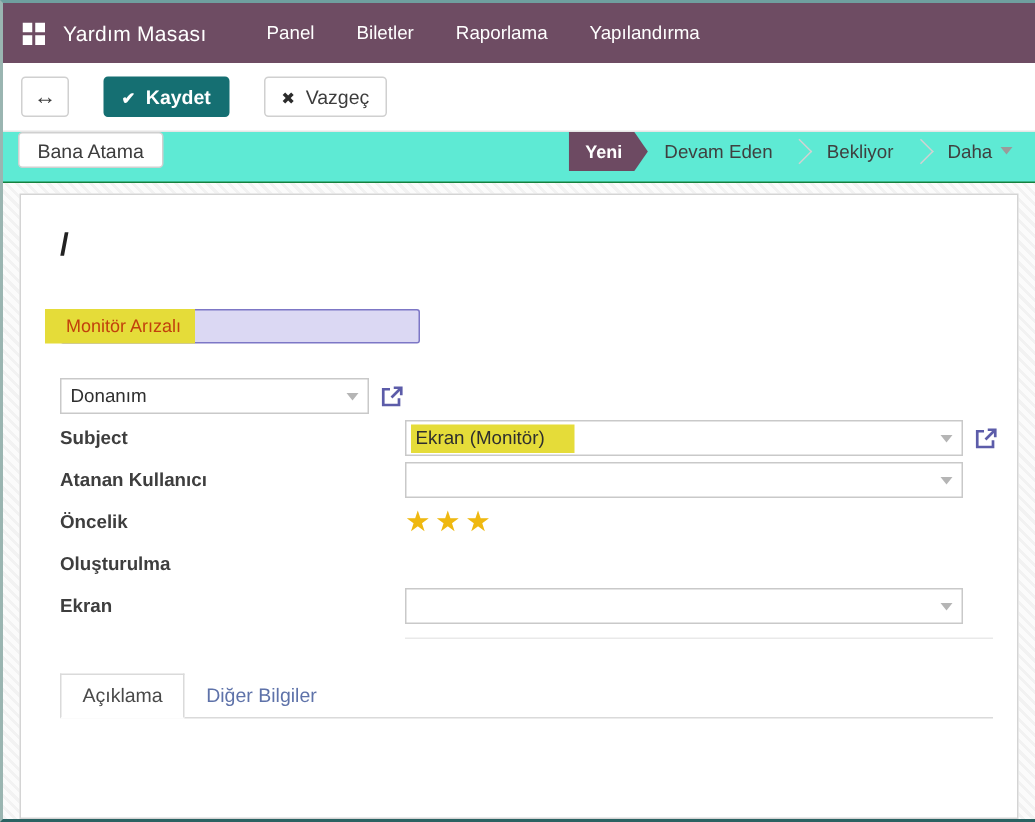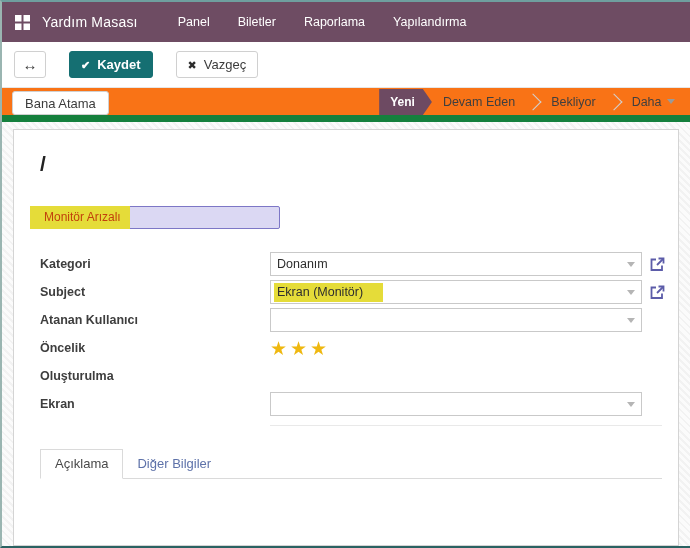--- a/index.html
+++ b/index.html
@@ -31,22 +31,22 @@
     background:#fff; border:1px solid #d0d0d0; border-radius:3px; font-size:13px; color:#3c3c3c; cursor:pointer;
   }
   .btn-icon-only { width:32px; justify-content:center; padding:0; }
   .btn-primary { background:var(--save-button-bg,#156f72); border-color:var(--save-button-bg,#156f72); color:#fff; font-weight:bold; }
   .icon-arrows-h::before { content:"\2194"; font-size:15px; font-weight:bold; color:#3c3c3c; }
   .icon-check::before { content:"\2714"; font-size:11px; color:#fff; }
   .icon-x::before { content:"\2716"; font-size:11px; color:#2c2c2c; }
 
   
   .statusbar {
-    flex:0 0 34px; display:flex; justify-content:space-between; align-items:flex-end;
-    padding:0 4px 0 10px; background:#f97316; border-bottom:7px solid #15803d;
+    flex:0 0 34px; display:flex; justify-content:space-between; align-items:flex-start;
+    padding:0 4px 0 10px; background:#5eead4; border-bottom:1px solid #15803d;
   }
   .assign-btn { height:24px; padding:0 12px; font-size:13px; }
   .stages { display:flex; align-items:center; }
   .stage-active {
     background:var(--stage-active-bg,#6d4a62); color:#fff; font-size:12px; font-weight:bold;
     padding:6px 17px 6px 11px; cursor:pointer;
     clip-path:polygon(0 0, calc(100% - 9px) 0, 100% 50%, calc(100% - 9px) 100%, 0 100%);
   }
   .stage { font-size:12.5px; color:#3f3f3f; padding:0 11px; cursor:pointer; }
   .chev { width:12px; height:12px; border-top:1px solid #d2d2d2; border-right:1px solid #d2d2d2; transform:rotate(45deg); margin:0 1px; }
@@ -152,21 +152,20 @@
   <div class="content">
     <div class="sheet">
 
       <div class="sheet-title">/</div>
 
       <div class="name-input">
         <span class="name-hl">Monitör Arızalı</span>
       </div>
 
       <div class="frow">
-        <span class="flabel">Kategori</span>
         <span class="fwidget">
           <span class="fbox">
             <span>Donanım</span>
             <span class="caret"></span>
           </span>
           <span class="ext-link">
             <svg width="17" height="17" viewBox="0 0 17 17" fill="none" stroke="#5c5ca9" stroke-width="1.8">
               <path d="M13 9.5 v4.5 h-10.5 v-10.5 h4.5"></path>
               <path d="M9.5 2.5 h5 v5"></path>
               <line x1="8" y1="9" x2="14" y2="3"></line>

